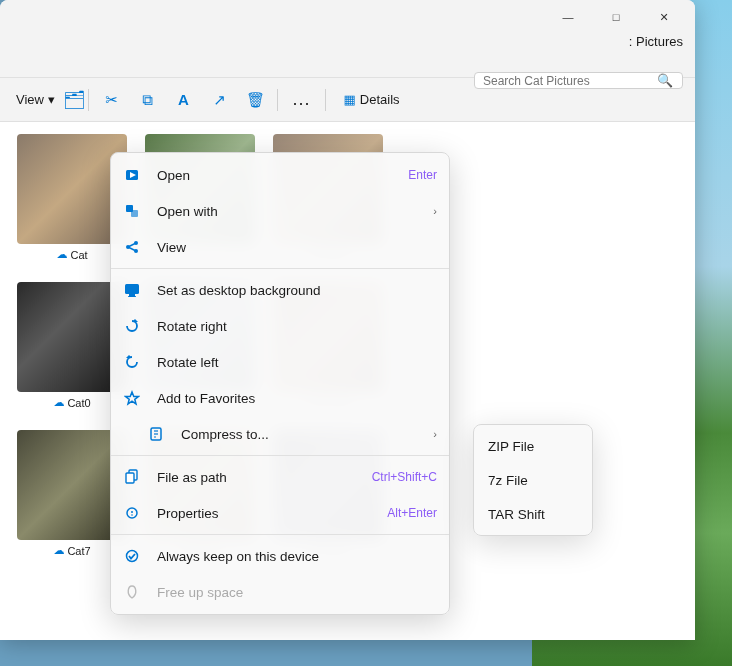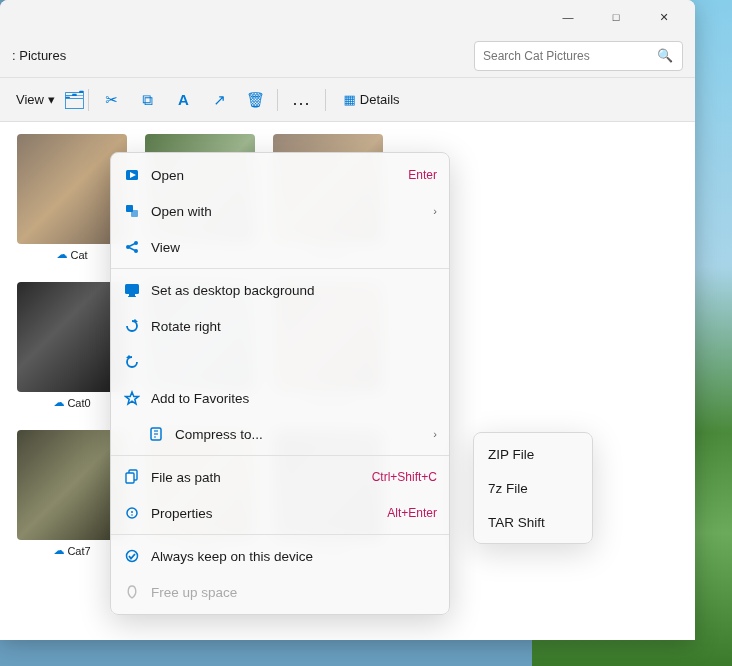--- a/index.html
+++ b/index.html
@@ -47,24 +47,25 @@
       font-size: 11px;
       color: #333;
       border-radius: 4px;
     }
 
     
     .address-bar {
       height: 44px;
       background: #f3f3f3;
       display: flex;
-      align-items: center;
+      align-items: flex-end;
       padding: 0 12px;
       gap: 23px;
       border-bottom: 1px solid #e0e0e0;
+      flex-direction: column;
     }
     .address-text {
       font-size: 13px;
       color: #1a1a1a;
       font-weight: 400;
     }
     .search-box {
       margin-left: auto;
       display: flex;
       align-items: center;
@@ -198,59 +199,59 @@
       box-shadow: 0 8px 32px rgba(0,0,0,0.18);
       z-index: 100;
       backdrop-filter: blur(8px);
       padding: 4px 0;
     }
     .menu-item {
       height: 36px;
       display: flex;
       align-items: center;
       padding: 0 12px;
-      gap: 10px;
+      gap: 16px;
       cursor: pointer;
       position: relative;
     }
     .menu-item-icon {
       width: 18px;
       height: 18px;
       display: flex;
       align-items: center;
       justify-content: center;
       color: #0078d4;
       font-size: 15px;
       flex-shrink: 0;
     }
     .menu-item-label {
       flex: 1;
       font-size: 13.5px;
       color: #1a1a1a;
     }
     .menu-item-shortcut {
       font-size: 12px;
-      color: #be185d;
+      color: #8b5cf6;
     }
     .menu-item-arrow {
       font-size: 11px;
       color: #666;
     }
     .menu-separator {
       height: 1px;
       background: #e0e0e0;
       margin: 3px 0;
     }
     .menu-item.disabled .menu-item-label { color: #aaa; }
     .menu-item.disabled .menu-item-icon { color: #bbb; }
 
     
     .submenu {
       position: absolute;
-      top: 16px;
+      top: 8px;
       left: 338px;
       width: 120px;
       background: rgba(249,249,249,0.97);
       border: 1px solid #d8d8d8;
       border-radius: 8px;
       box-shadow: 0 8px 32px rgba(0,0,0,0.15);
       z-index: 200;
       padding: 4px 0;
     }
     .submenu-item {
@@ -441,20 +442,21 @@
         <span class="menu-item-label">Rotate right</span>
       </div>
 
       <div class="menu-item">
         <span class="menu-item-icon">
           <svg width="16" height="16" viewBox="0 0 16 16" fill="none">
             <path d="M8 3 A5 5 0 1 0 13 8" stroke="#0078d4" stroke-width="1.8" fill="none"></path>
             <polygon points="5,1 2,4 8,4" fill="#0078d4"></polygon>
           </svg>
         </span>
+        <span class="menu-item-label">Rotate left</span>
       </div>
 
       <div class="menu-item">
         <span class="menu-item-icon">
           <svg width="16" height="16" viewBox="0 0 16 16">
             <polygon points="8,2 9.8,6.5 14.5,6.5 10.8,9.3 12,14 8,11.2 4,14 5.2,9.3 1.5,6.5 6.2,6.5" fill="none" stroke="#0078d4" stroke-width="1.5"></polygon>
           </svg>
         </span>
         <span class="menu-item-label">Add to Favorites</span>
       </div>

